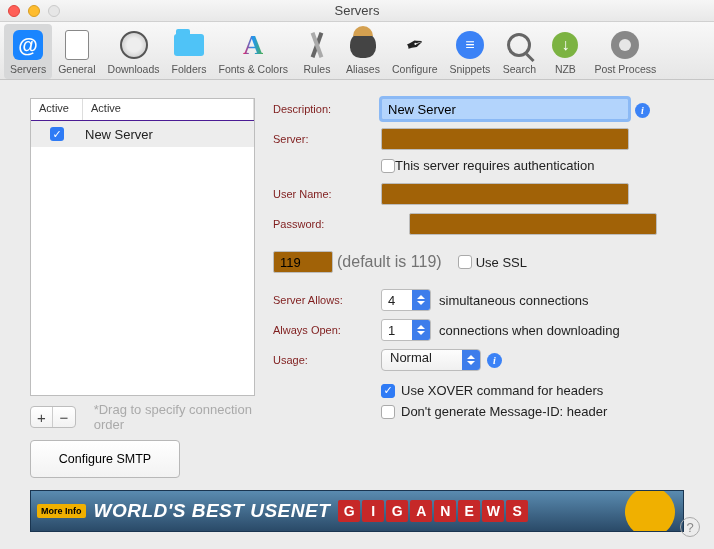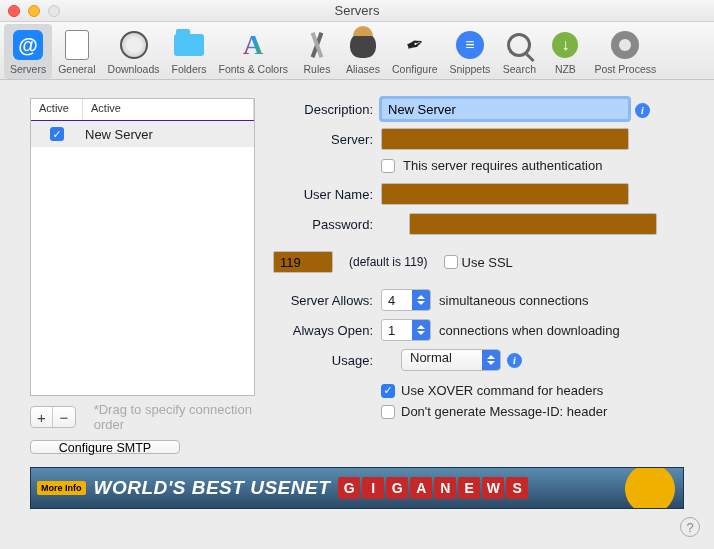--- a/index.html
+++ b/index.html
@@ -54,32 +54,32 @@
 .trow .cb{width:52px;display:flex;justify-content:center;}
 .trow .sv{flex:1;padding-left:2px;}
 .chk{width:14px;height:14px;border-radius:3px;background:#2f7bf5;display:flex;align-items:center;justify-content:center;color:#fff;font-size:11px;}
 
 .addremove{display:flex;align-items:center;margin-top:6px;}
 .btnset{display:flex;border:1px solid #bdbdbd;border-radius:4px;background:linear-gradient(#fff,#f2f2f2);overflow:hidden;}
 .btnset button{width:26px;height:20px;border:none;background:transparent;font-size:15px;line-height:15px;color:#444;}
 .btnset button:first-child{border-right:1px solid #ccc;}
 .hint{font-size:13px;color:#aaa;margin-left:18px;}
 
-.cfg-smtp{margin-top:8px;width:150px;height:14px;border:1px solid #b8b8b8;border-radius:4px;background:linear-gradient(#fff,#f2f2f2);font-size:12.5px;}
+.cfg-smtp{margin-top:8px;width:150px;height:38px;border:1px solid #b8b8b8;border-radius:4px;background:linear-gradient(#fff,#f2f2f2);font-size:12.5px;}
 
 .right{flex:1;padding-top:0px;}
 .row{display:flex;align-items:center;margin-bottom:8px;}
-.lbl{width:108px;text-align:right;padding-right:8px;font-size:13px;color:#0f172a;}
+.lbl{width:108px;padding-right:8px;font-size:11px;color:#7f1d1d;}
 .fld{flex:1;}
 input.txt{width:248px;height:22px;border:1px solid #bcbcbc;border-radius:2px;padding:0 6px;font-size:13px;background:#a16207;}
 input.txt.focus{outline:3px solid #8bb9f5;outline-offset:-1px;background:#b3d4fc;}
 input.port{width:60px;}
 .info{display:inline-flex;width:15px;height:15px;border-radius:50%;background:#3b82f6;color:#fff;font-size:10px;font-style:italic;font-weight:bold;align-items:center;justify-content:center;margin-left:6px;font-family:serif;}
-.auth-row{margin-left:108px;display:flex;align-items:center;gap:8px;margin-bottom:10px;}
-.port-extra{font-size:12px;color:#0f172a;margin-left:16px;}
+.auth-row{margin-left:108px;display:flex;align-items:center;gap:0;margin-bottom:10px;}
+.port-extra{font-size:16px;color:#737373;margin-left:4px;}
 .cb2{width:14px;height:14px;border:1px solid #aaa;border-radius:3px;background:#fff;display:inline-flex;align-items:center;justify-content:center;color:#fff;font-size:11px;}
 .cb2.on{background:#2f7bf5;border-color:#2f7bf5;}
 .spin{display:inline-flex;align-items:center;width:50px;height:22px;border:1px solid #bcbcbc;border-radius:3px;background:#fff;}
 .spin span{flex:1;padding-left:6px;}
 .spin .arr{width:18px;height:100%;background:#3d7deb;display:flex;flex-direction:column;align-items:center;justify-content:center;border-radius:0 2px 2px 0;}
 .spin .arr::before{content:"";border-left:4px solid transparent;border-right:4px solid transparent;border-bottom:4px solid #fff;margin-bottom:2px;}
 .spin .arr::after{content:"";border-left:4px solid transparent;border-right:4px solid transparent;border-top:4px solid #fff;}
 .sel{display:inline-flex;align-items:flex-start;width:100px;height:22px;background:linear-gradient(#fdfdfd,#f0f0f0);border:1px solid #bcbcbc;border-radius:4px;}
 .sel span{flex:1;padding-left:8px;}
 .sel .ar2{width:18px;height:100%;background:#3d7deb;border-radius:0 3px 3px 0;display:flex;flex-direction:column;align-items:center;justify-content:center;}
@@ -253,21 +253,21 @@
     <div class="row">
       <div class="lbl">Always Open:</div>
       <div class="fld" style="display:flex;align-items:center;">
         <div class="spin">
             <span>1</span>
             <div class="arr"></div>
           </div>
         <span class="inline-txt">connections when downloading</span>
       </div>
     </div>
-    <div class="row" style="margin-bottom:12px;gap:20px;">
+    <div class="row" style="margin-bottom:12px;">
       <div class="lbl">Usage:</div>
       <div class="fld" style="display:flex;align-items:center;">
         <div class="sel">
             <span>Normal</span>
             <div class="ar2"></div>
           </div>
         <span class="info">i</span>
       </div>
     </div>
     <div class="opt-row">

